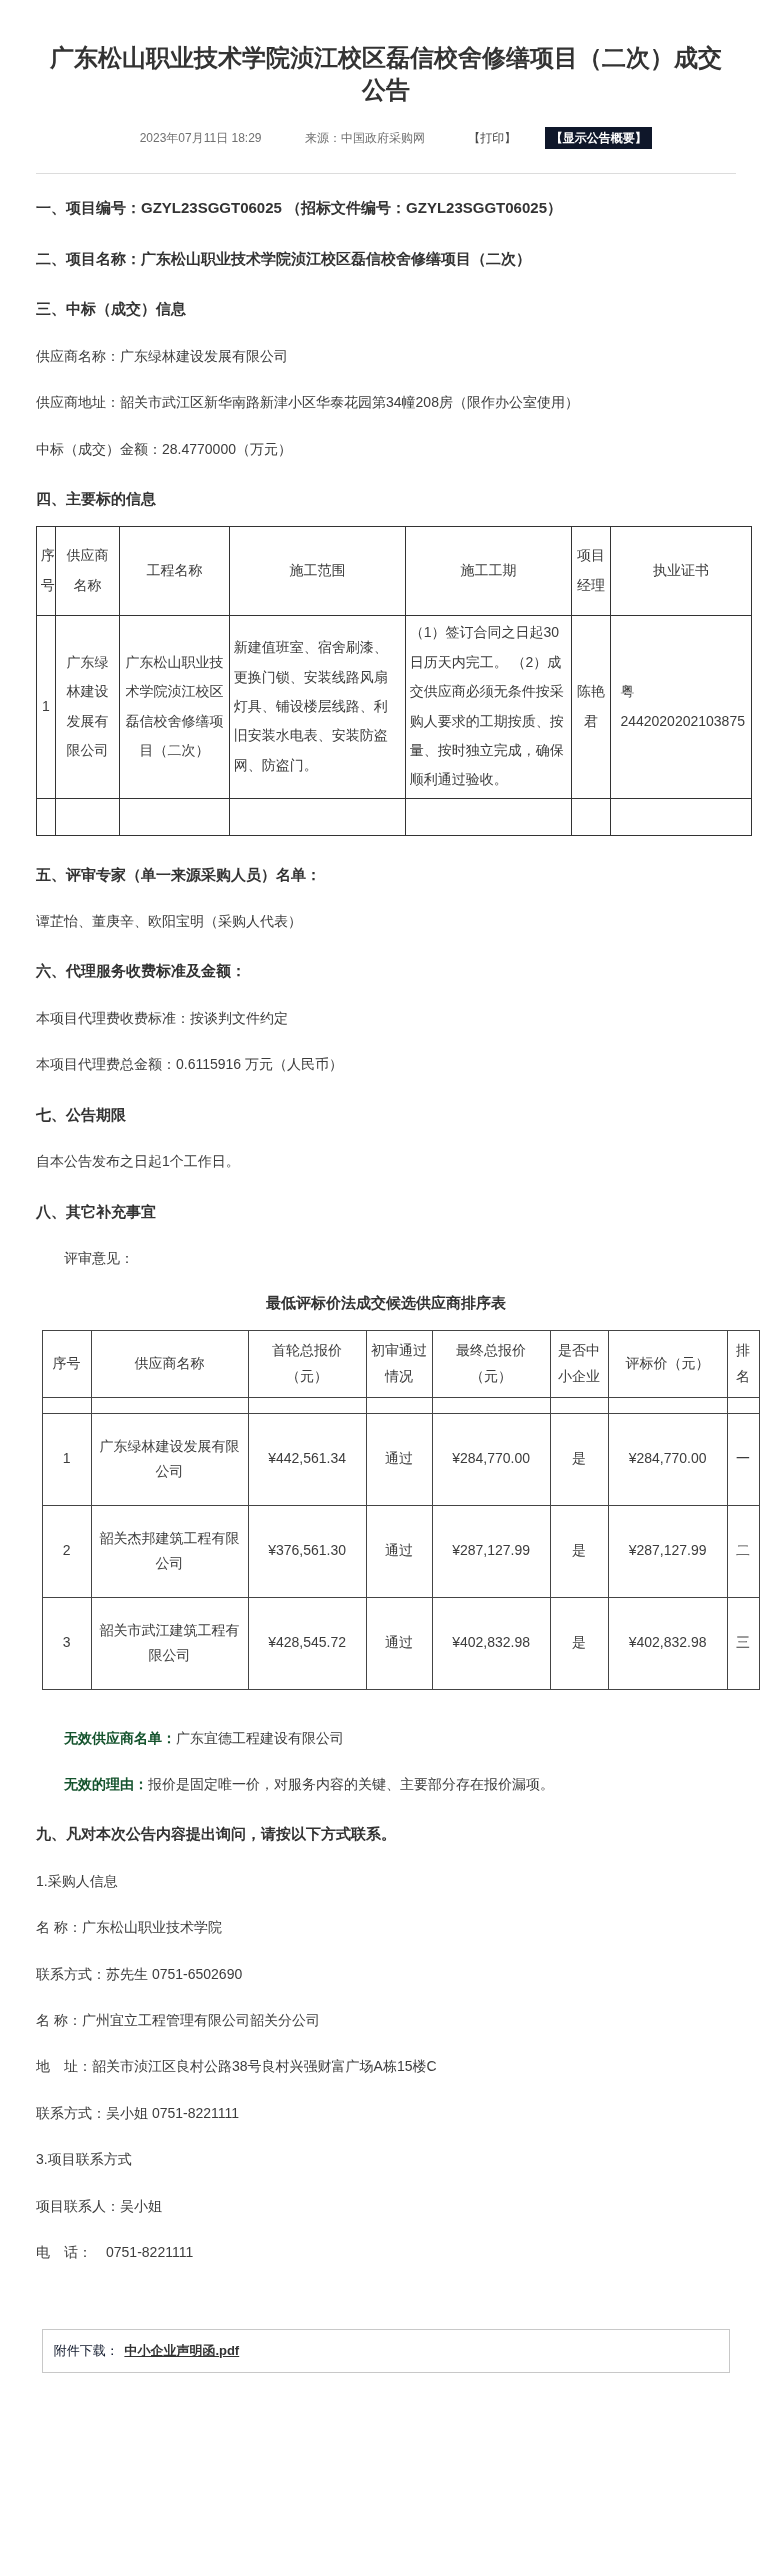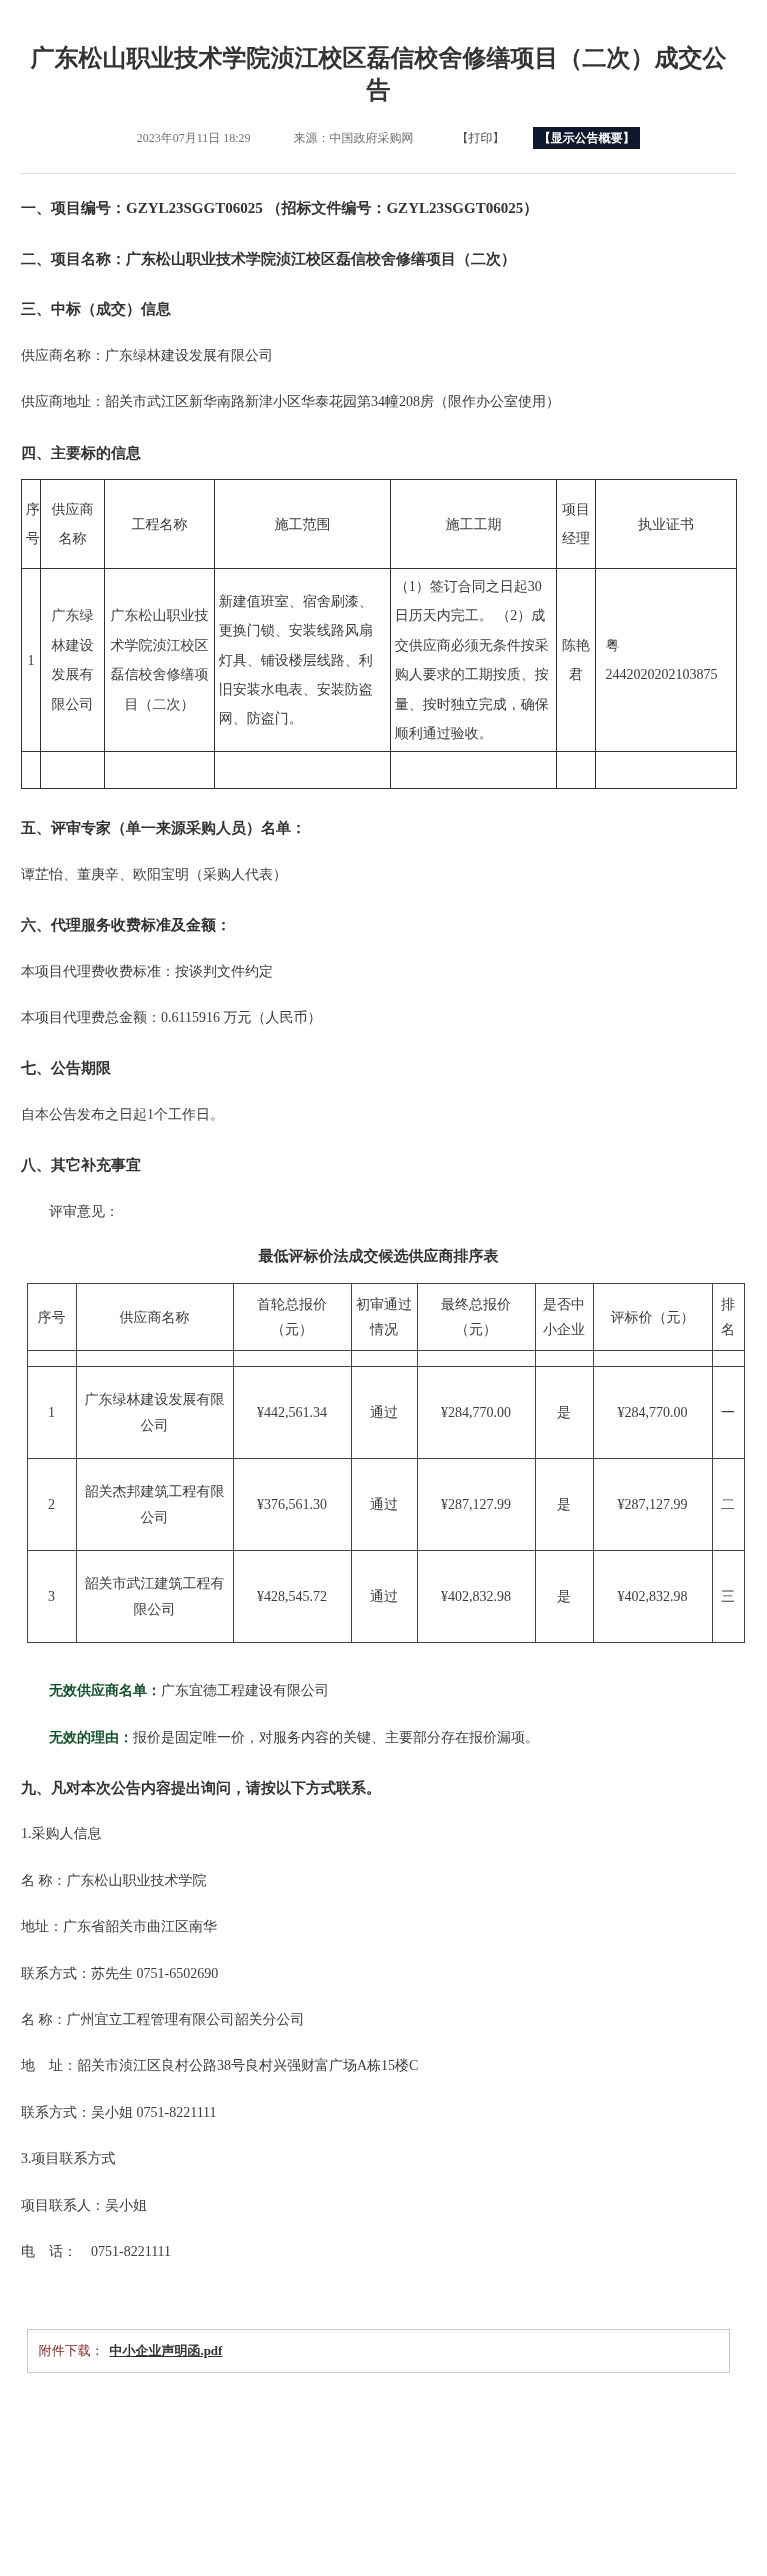--- a/index.html
+++ b/index.html
@@ -1,17 +1,17 @@
 <!DOCTYPE html>
 <html style="font-size:15px"><head>
 <meta charset="utf-8">
 <style>
   html,body{margin:0;padding:0;background:#ffffff;}
   body{font-family:"Liberation Sans","DejaVu Sans",sans-serif;color:#333;}
-  .page{width:762px;min-height:2576px;box-sizing:border-box;padding:34px 26px 28px 21px;background:#fff;font-family:Liberation Serif, serif;}
+  .page{width:762px;min-height:2576px;box-sizing:border-box;padding:34px 26px 28px 36px;background:#fff;}
   h1.title{margin:0;padding:7.5px 9.4px 0 9.4px;text-align:center;font-size:24px;line-height:1.35;color:#333;font-weight:bold;}
   .meta{margin-top:20.6px;text-align:center;font-size:12px;color:#6f6f6f;}
   .meta .piece{margin:0 20px;}
   .meta .print-link{color:#4a4a4a;cursor:pointer;text-decoration:none;}
   .badge{display:inline-block;background:#9e0b0c;color:#fff;font-weight:bold;padding:2.8px 5.6px;margin-left:5.6px;cursor:pointer;}
   .divider{border:none;border-top:0.9px solid #dcdcdc;margin:24px 0 0 0;}
   .sec{font-size:15px;font-weight:bold;color:#333;margin:28px 0 0 0;line-height:1.5;}
   .sec:first-of-type{margin-top:23px;}
   .para{font-size:14px;color:#3c3c3c;margin:24px 0 0 0;line-height:1.6;}
   .para .lbl-b{font-weight:bold;color:#14532d;}
@@ -29,21 +29,21 @@
   .t2-title{margin:24px 0 0 0;text-align:center;font-size:15px;font-weight:bold;color:#333;}
   table.t2{border-collapse:collapse;width:707px;margin:17px 0 0 5.6px;table-layout:fixed;}
   table.t2 th,table.t2 td{border:0.9px solid #444;font-weight:normal;font-size:14px;color:#3c3c3c;padding:1.9px 2.8px;vertical-align:middle;text-align:center;line-height:1.8;}
   table.t2 tr.hdr{height:67px;}
   table.t2 tr.thin td{height:15px;padding:0;}
   table.t2 tr.data{height:92px;}
   .k-no{width:49px;} .k-sup{width:157px;} .k-p1{width:118px;} .k-chk{width:66px;}
   .k-p2{width:118px;} .k-sme{width:58px;} .k-eval{width:119px;} .k-rank{width:32px;}
   
   .attach-box{margin:66px 5.6px 0 5.6px;border:0.9px solid #c8c8c8;padding:12px 11.2px;font-size:13px;}
-  .attach-label{color:#7f1d1d;}
+  .attach-label{color:#0f172a;}
   .attach-link{color:#333;font-weight:bold;text-decoration:underline;cursor:pointer;margin-left:5.6px;}
 </style>
 </head>
 <body>
 
 <div class="page">
 
   <h1 class="title">广东松山职业技术学院浈江校区磊信校舍修缮项目（二次）成交公告</h1>
 
   <div class="meta">
@@ -56,20 +56,21 @@
   <hr class="divider">
 
   <p class="sec"><span class="lbl-b">一、项目编号：GZYL23SGGT06025</span> <span class="note">（招标文件编号：GZYL23SGGT06025）</span></p>
 
   <p class="sec">二、项目名称：广东松山职业技术学院浈江校区磊信校舍修缮项目（二次）</p>
 
   <p class="sec">三、中标（成交）信息</p>
 
   <p class="para">供应商名称：广东绿林建设发展有限公司</p>
   <p class="para">供应商地址：韶关市武江区新华南路新津小区华泰花园第34幢208房（限作办公室使用）</p>
+  <p class="para">中标（成交）金额：28.4770000（万元）</p>
 
   <p class="sec">四、主要标的信息</p>
 
   <table class="t1">
     <colgroup>
       <col class="c-no">
         <col class="c-sup">
         <col class="c-proj">
         <col class="c-scope">
         <col class="c-dur">
@@ -189,21 +190,20 @@
     </table>
 
   <p class="para indent" style="margin-top:37px;"><span class="lbl-b">无效供应商名单：</span><span>广东宜德工程建设有限公司</span></p>
 
   <p class="para indent"><span class="lbl-b">无效的理由：</span><span>报价是固定唯一价，对服务内容的关键、主要部分存在报价漏项。</span></p>
 
   <p class="sec">九、凡对本次公告内容提出询问，请按以下方式联系。</p>
 
   <p class="para">1.采购人信息</p>
   <p class="para">名 称：广东松山职业技术学院</p>
-  <p class="para">地址：广东省韶关市曲江区南华</p>
   <p class="para">联系方式：苏先生 0751-6502690</p>
   <p class="para">名 称：广州宜立工程管理有限公司韶关分公司</p>
   <p class="para">地　址：韶关市浈江区良村公路38号良村兴强财富广场A栋15楼C</p>
   <p class="para">联系方式：吴小姐 0751-8221111</p>
   <p class="para">3.项目联系方式</p>
   <p class="para">项目联系人：吴小姐</p>
   <p class="para">电　话：　0751-8221111</p>
 
   <div class="attach-box">
     <span class="attach-label">附件下载：</span><a class="attach-link">中小企业声明函.pdf</a>

